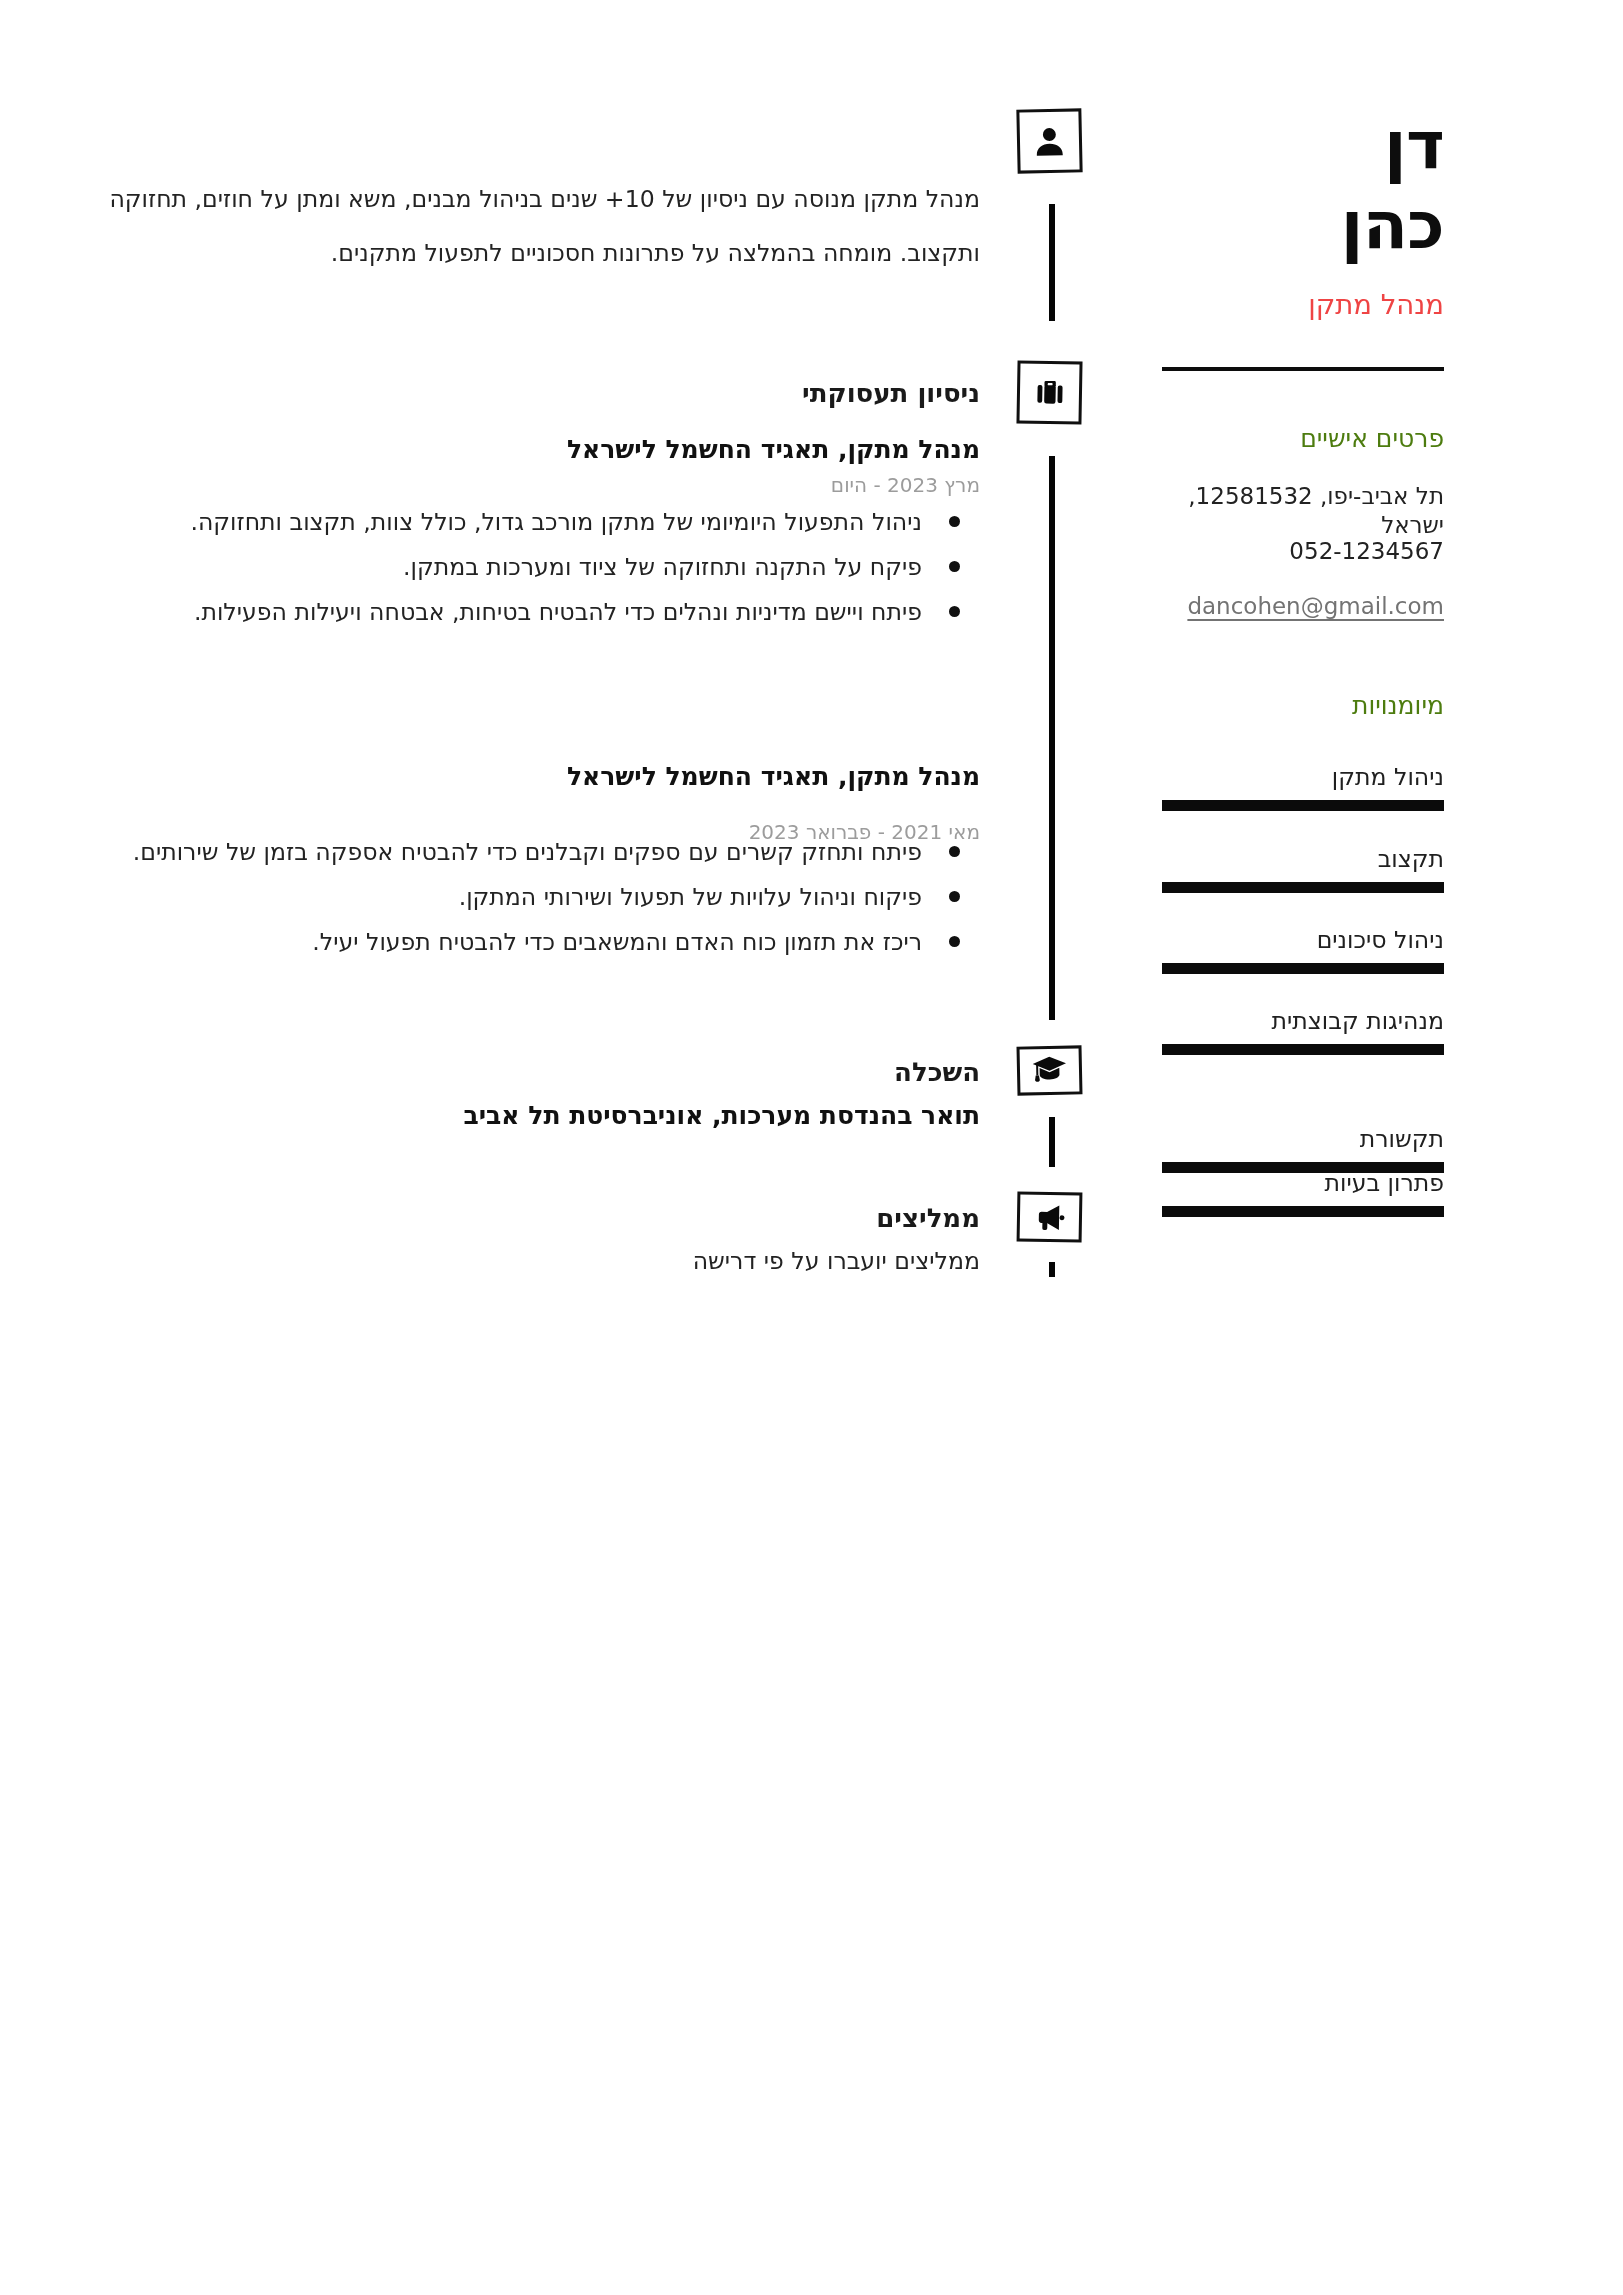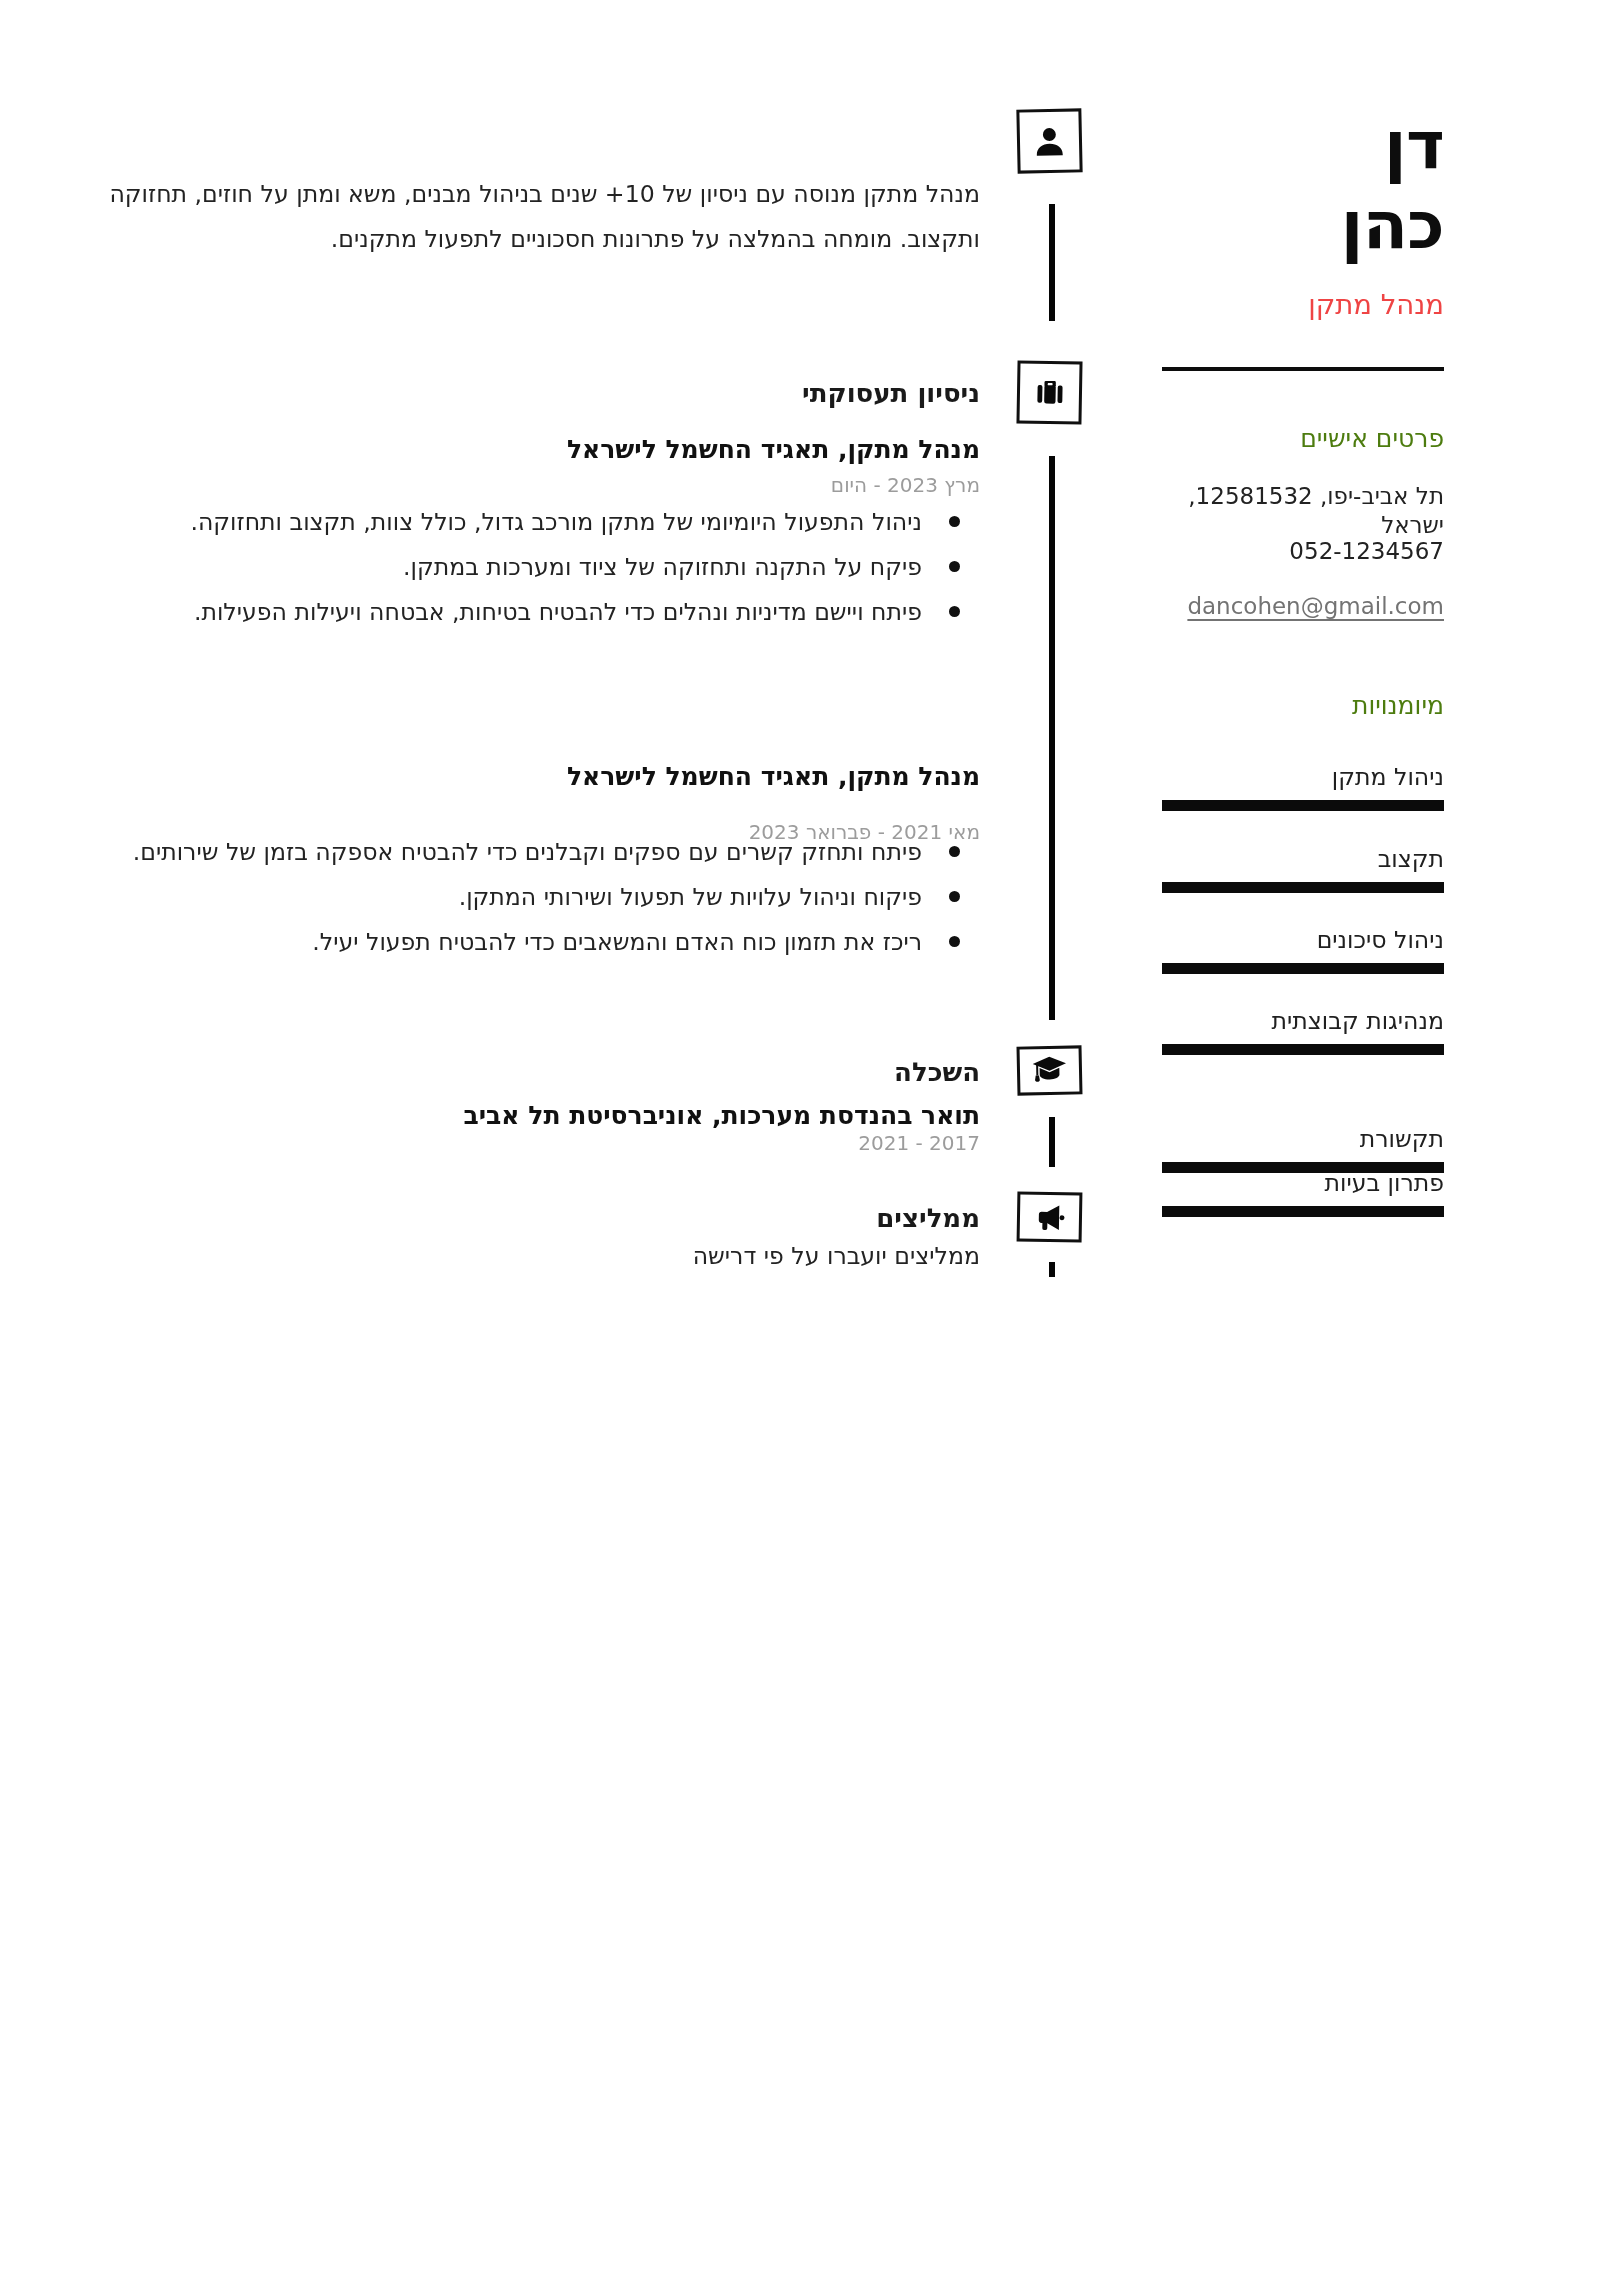--- a/index.html
+++ b/index.html
@@ -28,21 +28,21 @@
   .divider { position: absolute; right: 179px; width: 282px; height: 3.9px; background: #0c0c0c; }
   .r-heading { font-size: 25px; font-weight: 400; color: #4d7c0f; }
   .r-line { font-size: 23px; line-height: 29px; color: #222222; }
   .email-link { text-decoration: underline; text-underline-offset: 4.6px; color: #737373; }
   .skill-label { font-size: 23.6px; color: #202020; line-height: 29px; }
   .skill-bar { margin-top: 7.9px; height: 11px; width: 100%; background: #0b0b0b; }
 
   
   .l-block { position: absolute; right: 643px; width: 882px; text-align: right; }
   .sec-heading { font-size: 26px; font-weight: 600; color: #1a1a1a; }
-  .body-text { font-size: 23.6px; line-height: 45px; color: #232323; }
+  .body-text { font-size: 23.6px; line-height: 54px; color: #232323; }
   .item-title { font-size: 25px; font-weight: 700; color: #111111; }
   .item-date { font-size: 20px; color: #9c9c9c; }
   ul.bullets { margin: 0; padding: 0; list-style: none; }
   ul.bullets li {
     position: relative;
     font-size: 23.6px;
     line-height: 45px;
     color: #232323;
     padding-right: 58px;
   }
@@ -179,19 +179,18 @@
   <div class="l-block item-title" style="top:762px;">מנהל מתקן, תאגיד החשמל לישראל</div>
   <div class="l-block item-date" style="top:820px;">מאי 2021 - פברואר 2023</div>
   <ul class="bullets l-block" style="top:830px;">
     <li>פיתח ותחזק קשרים עם ספקים וקבלנים כדי להבטיח אספקה בזמן של שירותים.</li>
     <li>פיקוח וניהול עלויות של תפעול ושירותי המתקן.</li>
     <li>ריכז את תזמון כוח האדם והמשאבים כדי להבטיח תפעול יעיל.</li>
   </ul>
 
   <div class="l-block sec-heading" style="top:1057px;">השכלה</div>
   <div class="l-block item-title" style="top:1101px;">תואר בהנדסת מערכות, אוניברסיטת תל אביב</div>
-  <div class="l-block item-date" style="top:1131px;">2017 - 2021</div>
 
   <div class="l-block sec-heading" style="top:1203px;">ממליצים</div>
   <div class="l-block body-text" style="top:1234px;">ממליצים יועברו על פי דרישה</div>
 
 </div>
 
 
 </body></html>

